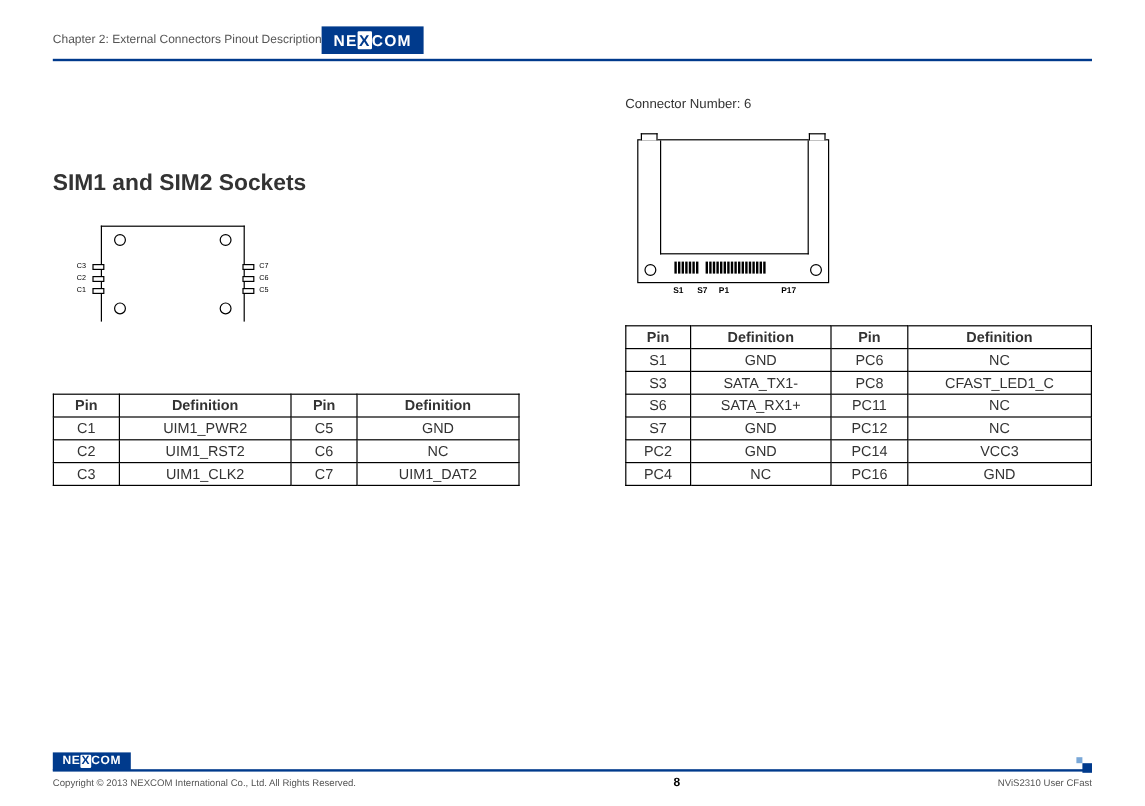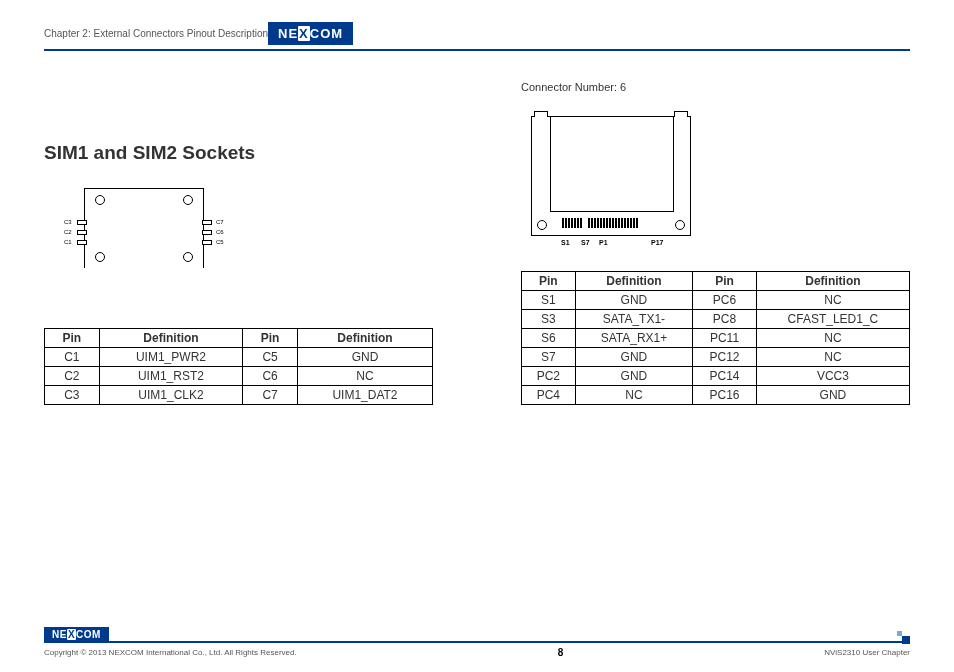--- a/index.html
+++ b/index.html
@@ -288,14 +288,14 @@
     </table>
   </div>
 
 </div>
 
 <div class="footer-logo">NE<span style="color:#003a8c;background:#fff;padding:0 1px;border-radius:1px">X</span>COM</div>
 <div class="corner-sq"></div>
 <div class="footer">
   <span>Copyright © 2013 NEXCOM International Co., Ltd. All Rights Reserved.</span>
   <span class="pg">8</span>
-  <span>NViS2310 User Chapter</span>
+  <span>NViS2310 User CFast</span>
 </div>
 
 </body></html>

